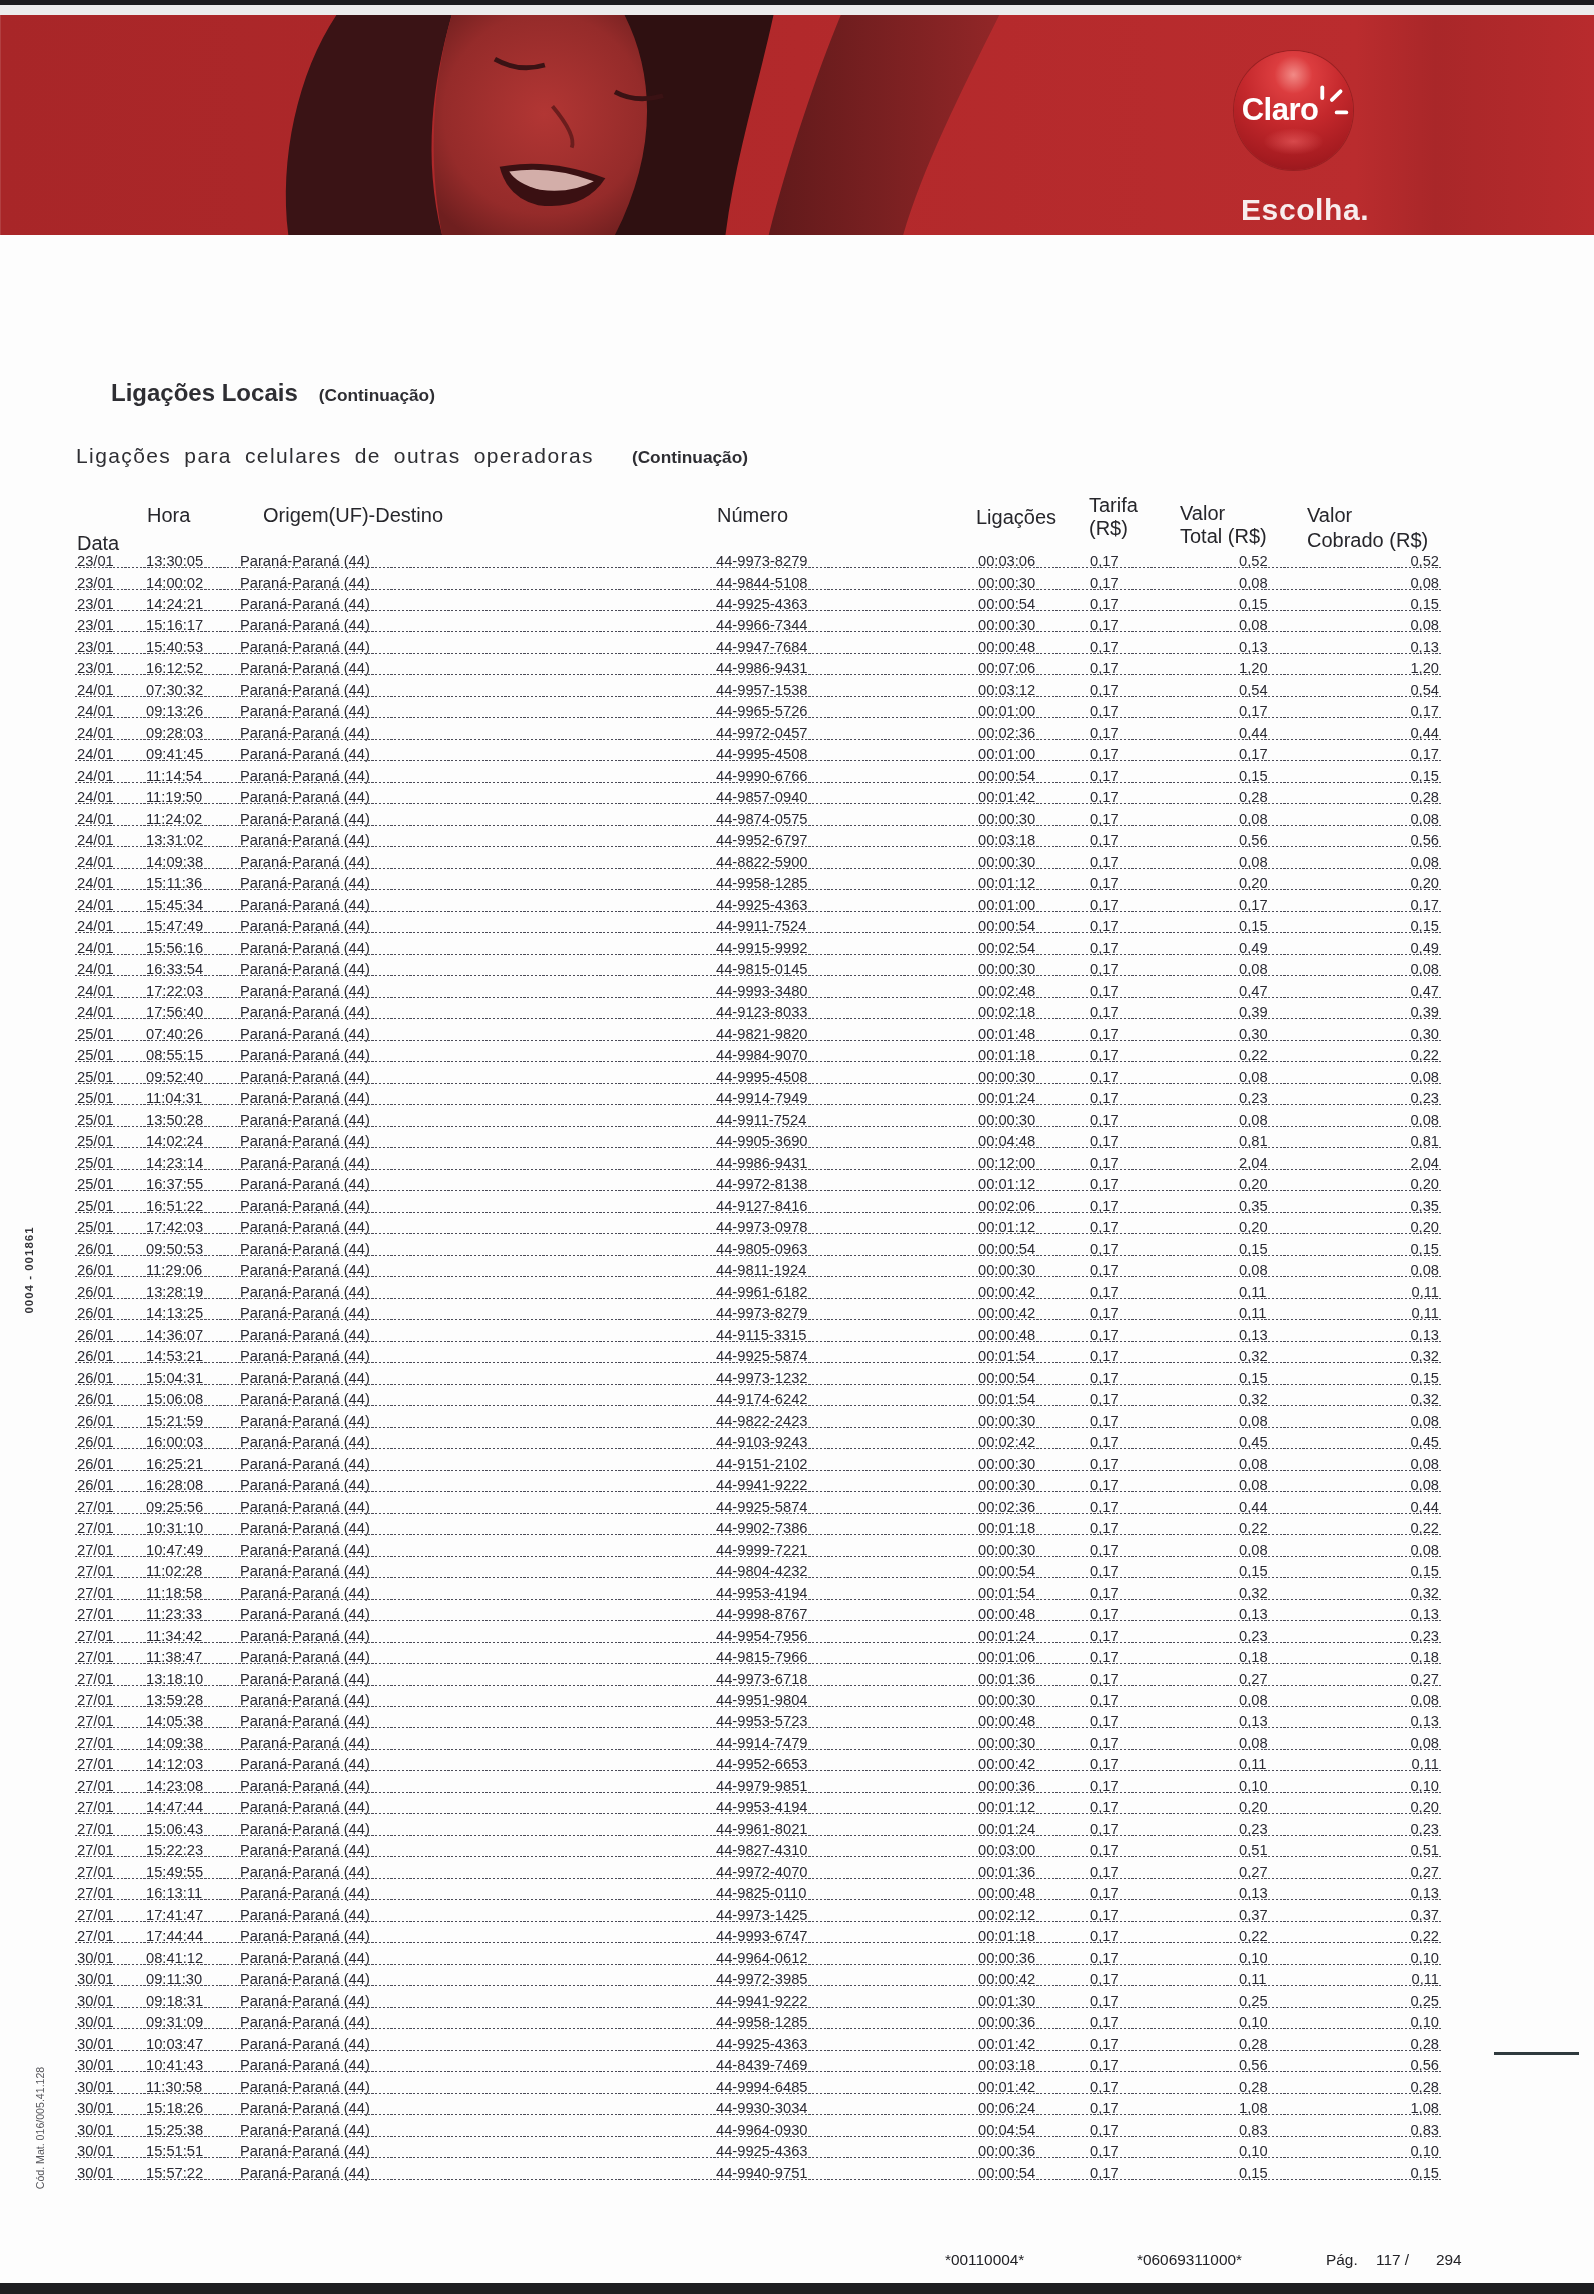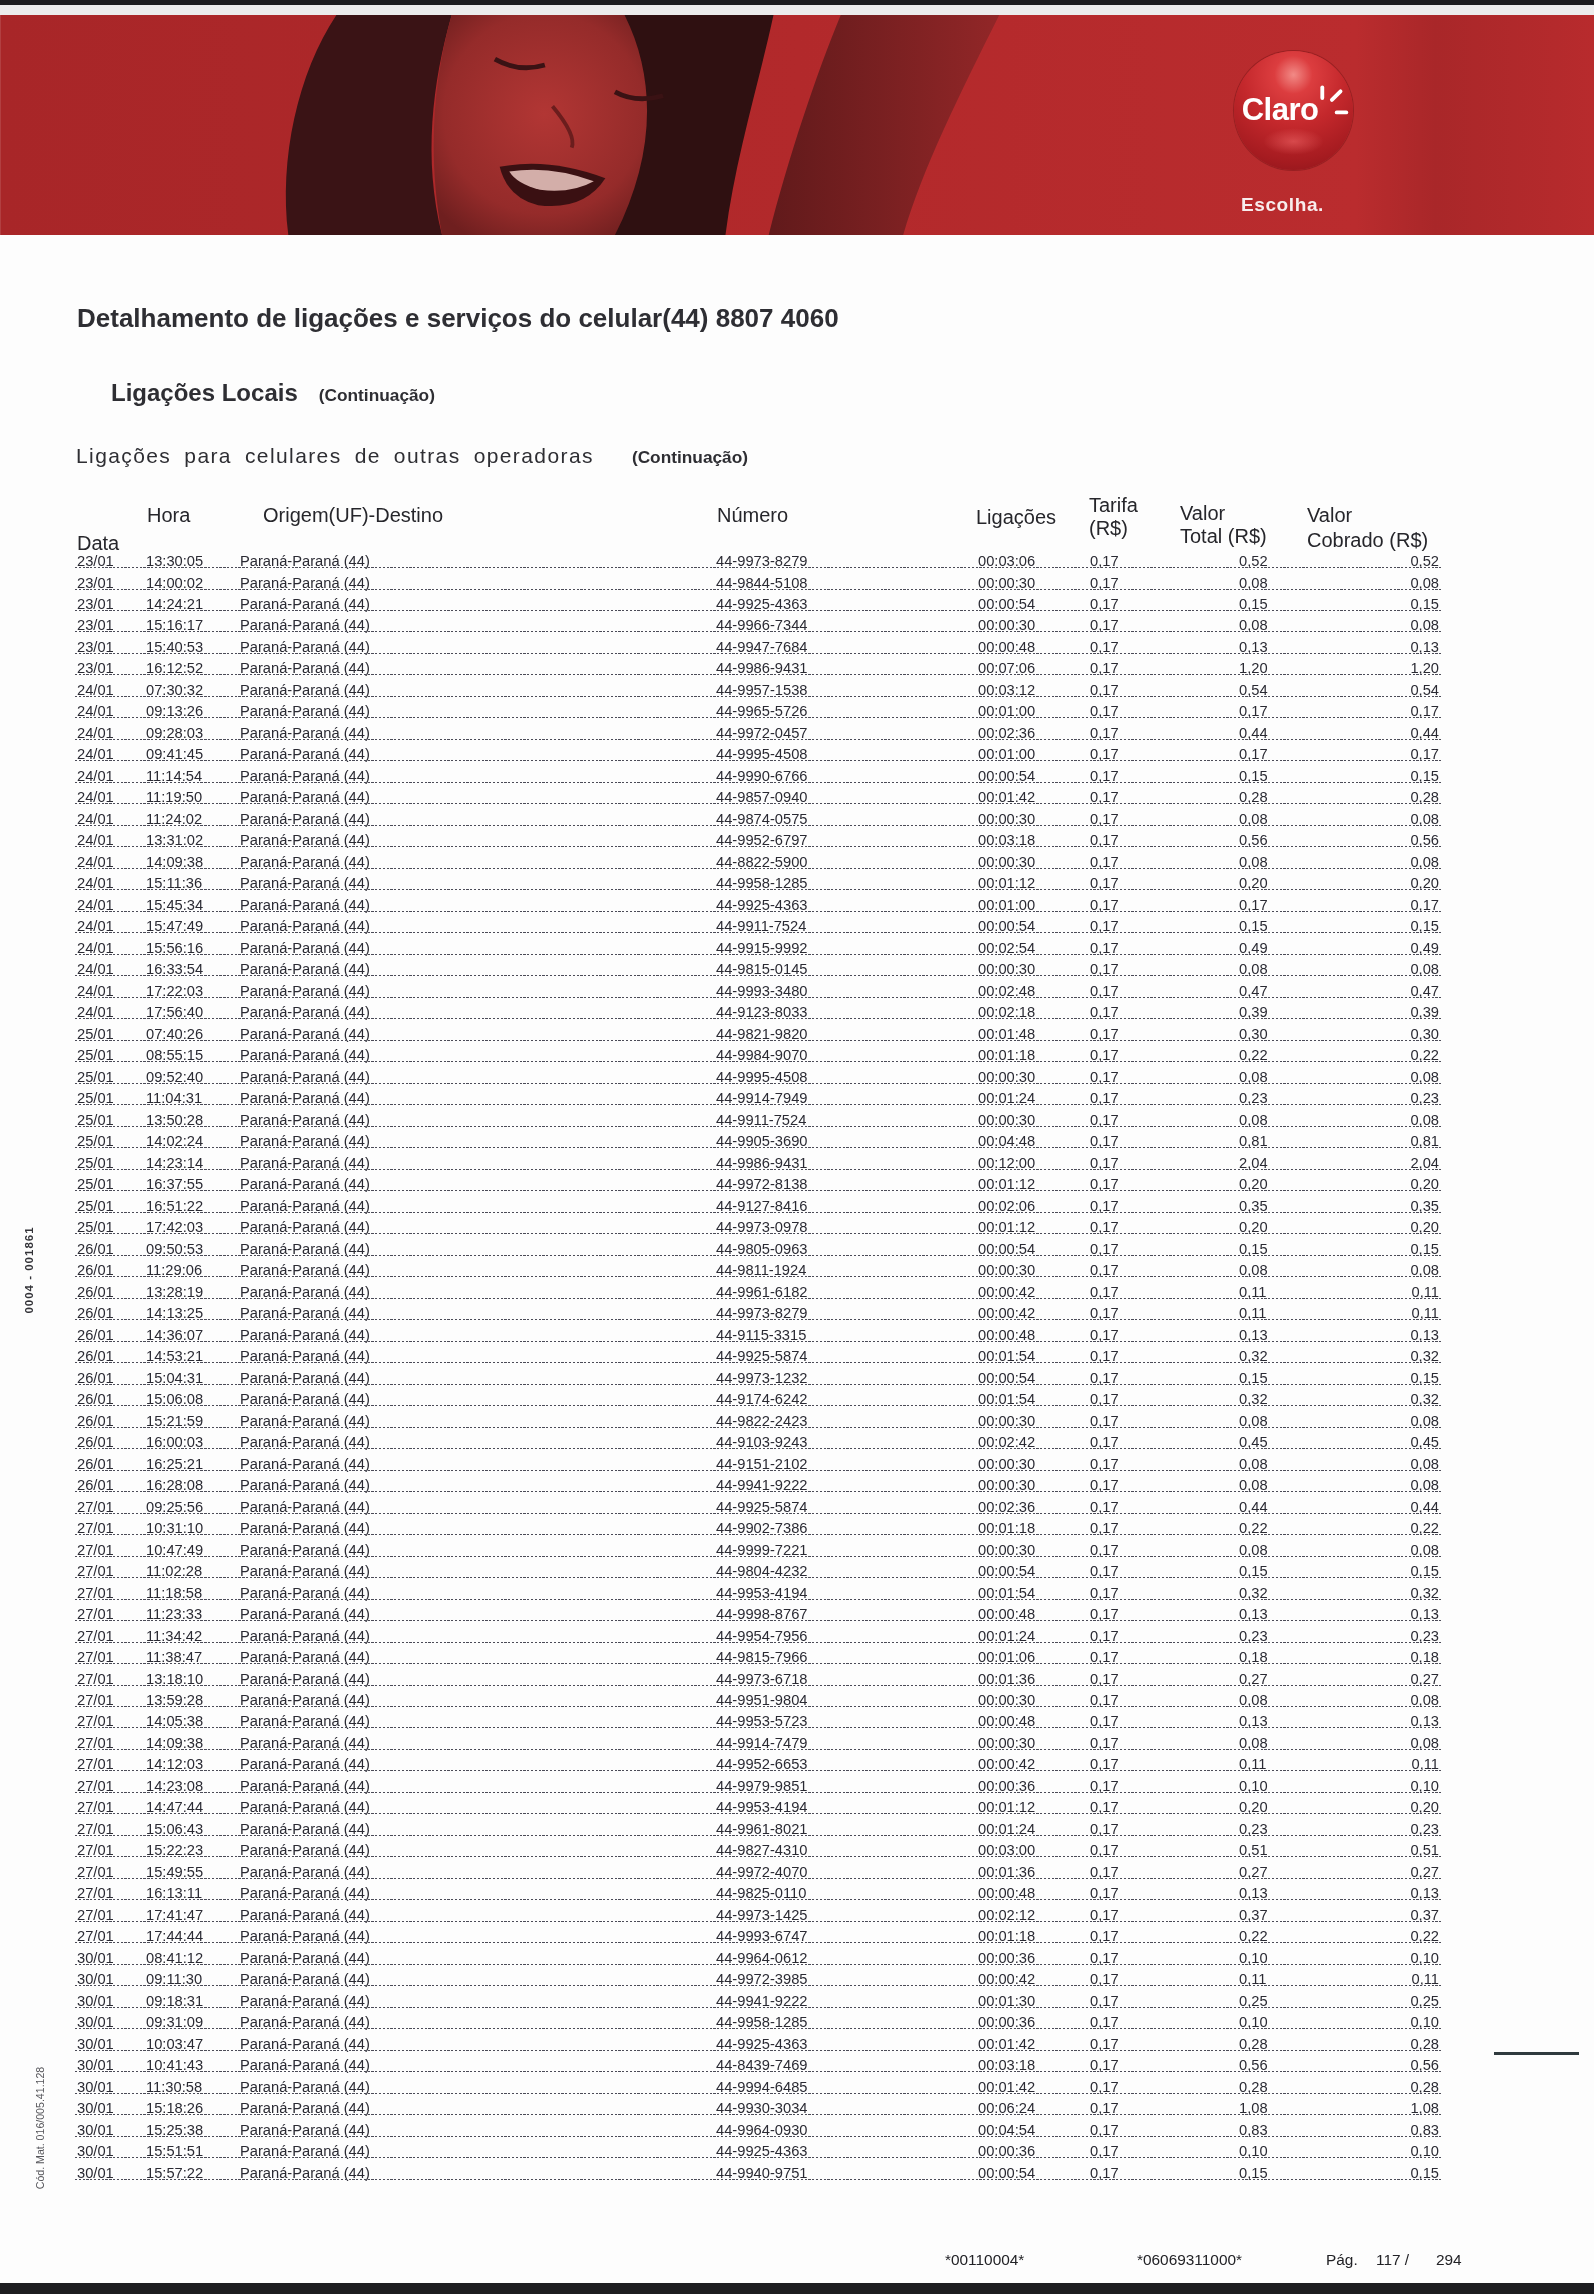--- a/index.html
+++ b/index.html
@@ -25,21 +25,21 @@
   #logo-glow {
     left: 29px; top: 77px; width: 61px; height: 27px; border-radius: 50%;
     background: radial-gradient(ellipse at 50% 50%, rgba(255,120,120,.45), rgba(255,120,120,0) 70%);
   }
   #logo-text {
     left: 7.7px; top: 43px; font-size: 31px; font-weight: bold; color: #ffffff;
     line-height: 1; letter-spacing: -0.5px;
   }
   #logo-rays { left: 0; top: 0; }
   #tagline {
-    left: 1241px; top: 195px; font-size: 19px; font-weight: bold; color: #f8eded;
+    left: 1241px; top: 195px; font-size: 30px; font-weight: bold; color: #f8eded;
     line-height: 1; letter-spacing: 0.6px;
   }
 
   
   #doc-title {
     left: 77px; top: 305px; font-size: 26px; font-weight: bold; line-height: 1;
     color: #2e2e33; white-space: nowrap;
   }
   .heading-line { display: flex; align-items: baseline; white-space: nowrap; line-height: 1; }
   #section-line { left: 77px; top: 381px; margin-left: 34px; }
@@ -129,21 +129,20 @@
     <div id="logo-glow" class="abs"></div>
     <span id="logo-text" class="abs">Claro</span>
     <svg id="logo-rays" class="abs" width="119" height="119" viewBox="0 0 124 124">
       <line x1="92" y1="38" x2="92" y2="49" stroke="#ffffff" stroke-width="4" stroke-linecap="round"></line>
       <line x1="102" y1="51" x2="111" y2="42" stroke="#ffffff" stroke-width="4" stroke-linecap="round"></line>
       <line x1="107" y1="64" x2="117" y2="64" stroke="#ffffff" stroke-width="4" stroke-linecap="round"></line>
     </svg>
   </div>
   <span id="tagline" class="abs">Escolha.</span>
 
-  <div id="doc-title" class="abs">Detalhamento de ligações e serviços do celular(44) 8807 4060</div>
 
   <div id="section-line" class="abs heading-line">
     <span id="section-title">Ligações Locais</span>
     <span id="section-note">(Continuação)</span>
   </div>
 
   <div id="subsection-line" class="abs heading-line">
     <span id="subsection-title">Ligações para celulares de outras operadoras</span>
     <span id="subsection-note">(Continuação)</span>
   </div>

